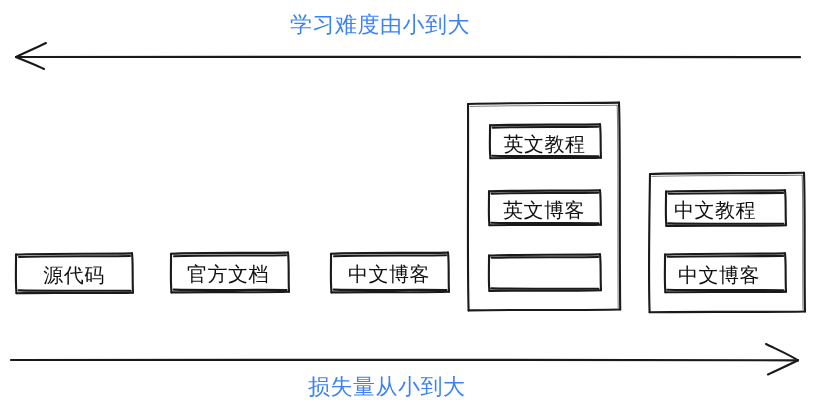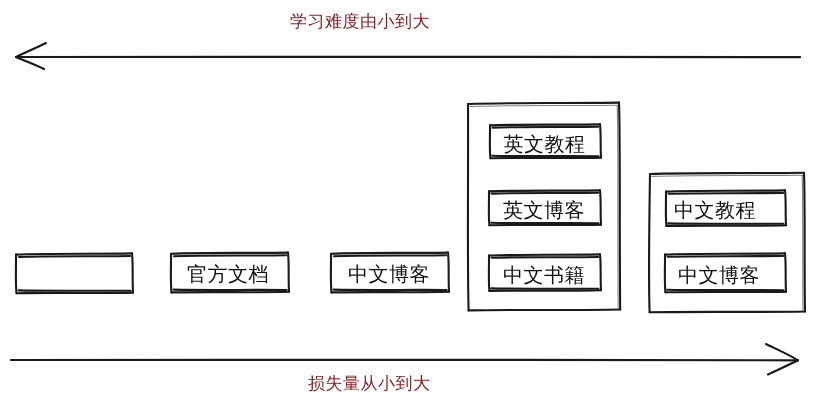--- a/index.html
+++ b/index.html
@@ -18,22 +18,22 @@
   svg.layer {
     position: absolute;
     left: 0;
     top: 0;
     width: 813px;
     height: 414px;
     pointer-events: none;
   }
   .axis-label {
     position: absolute;
-    font-size: 17px;
-    color: #7f1d1d;
+    font-size: 22px;
+    color: #3b82f6;
     white-space: nowrap;
     letter-spacing: 0.5px;
     font-family: "DejaVu Sans", "Liberation Sans", sans-serif;
   }
   .node-label {
     position: absolute;
     font-size: 20px;
     color: #111111;
     white-space: nowrap;
     letter-spacing: 0.5px;
@@ -156,30 +156,30 @@
         <path d="M667.2,289.8 C695,290.5 743,289.8 783.4,290.2"></path>
       </g>
 
     </g>
   </svg>
 
   <div class="axis-label" style="left:290px; top:10px;">学习难度由小到大</div>
 
   <div class="axis-label" style="left:308px; top:372px;">损失量从小到大</div>
 
+  <div class="node-label" style="left:15px; top:262px; width:118px;">源代码</div>
 
   <div class="node-label" style="left:170px; top:261px; width:116px;">官方文档</div>
 
   <div class="node-label" style="left:330px; top:261px; width:118px;">中文博客</div>
 
   <div class="node-label" style="left:489px; top:131px; width:111px;">英文教程</div>
 
   <div class="node-label" style="left:488px; top:197px; width:112px;">英文博客</div>
 
-  <div class="node-label" style="left:488px; top:262px; width:112px;">中文书籍</div>
 
   <div class="node-label" style="left:665px; top:197px; width:100px;">中文教程</div>
 
   <div class="node-label" style="left:665px; top:262px; width:108px;">中文博客</div>
 
   <div class="hit" style="left:15px; top:253px; width:118px; height:40px;"></div>
   <div class="hit" style="left:170px; top:252px; width:118px; height:40px;"></div>
   <div class="hit" style="left:330px; top:252px; width:118px; height:40px;"></div>
   <div class="hit" style="left:489px; top:124px; width:111px; height:34px;"></div>
   <div class="hit" style="left:488px; top:190px; width:112px; height:35px;"></div>

